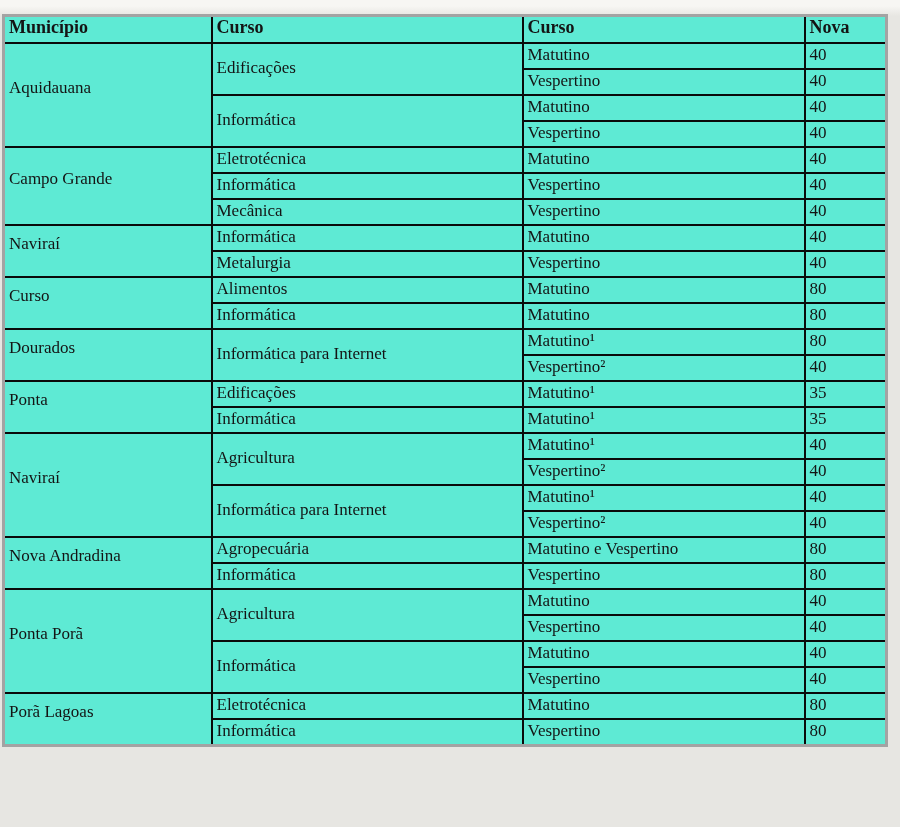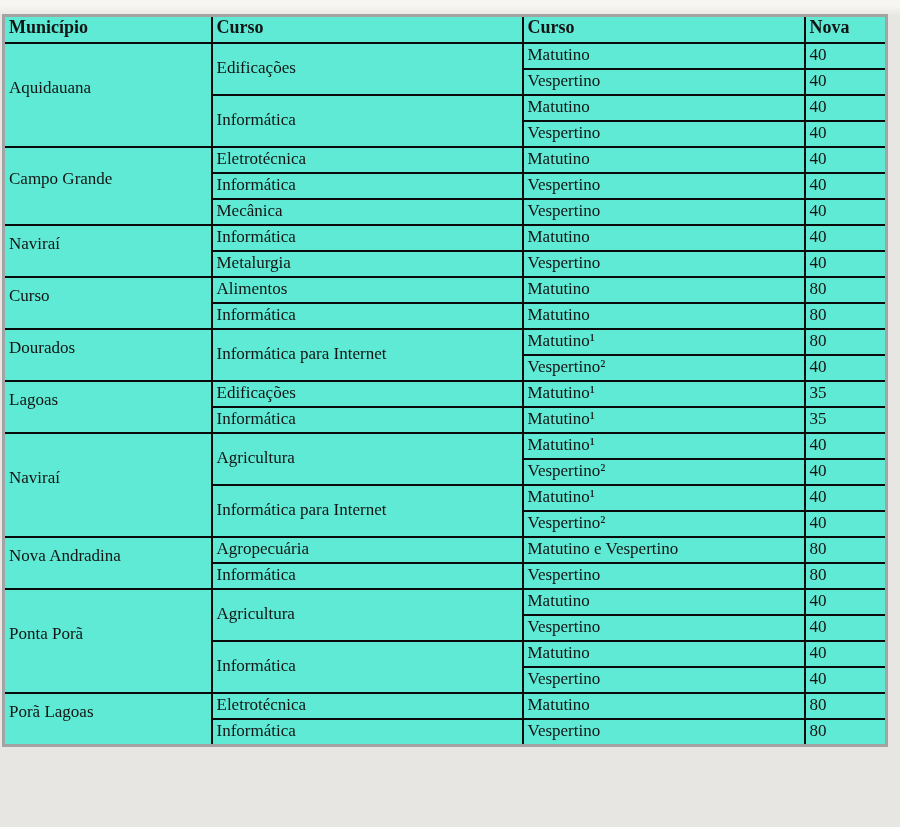--- a/index.html
+++ b/index.html
@@ -127,21 +127,21 @@
           <td class="col-municipio" rowspan="2">Dourados</td>
           <td class="col-curso" rowspan="2">Informática para Internet</td>
           <td class="col-turno">Matutino¹</td>
           <td class="col-vagas">80</td>
         </tr>
         <tr>
           <td class="col-turno">Vespertino²</td>
           <td class="col-vagas">40</td>
         </tr>
         <tr>
-          <td class="col-municipio" rowspan="2">Lagoas</td>
+          <td class="col-municipio" rowspan="2">Ponta</td>
           <td class="col-curso">Edificações</td>
           <td class="col-turno">Matutino¹</td>
           <td class="col-vagas">35</td>
         </tr>
         <tr>
           <td class="col-curso">Informática</td>
           <td class="col-turno">Matutino¹</td>
           <td class="col-vagas">35</td>
         </tr>
         <tr>

